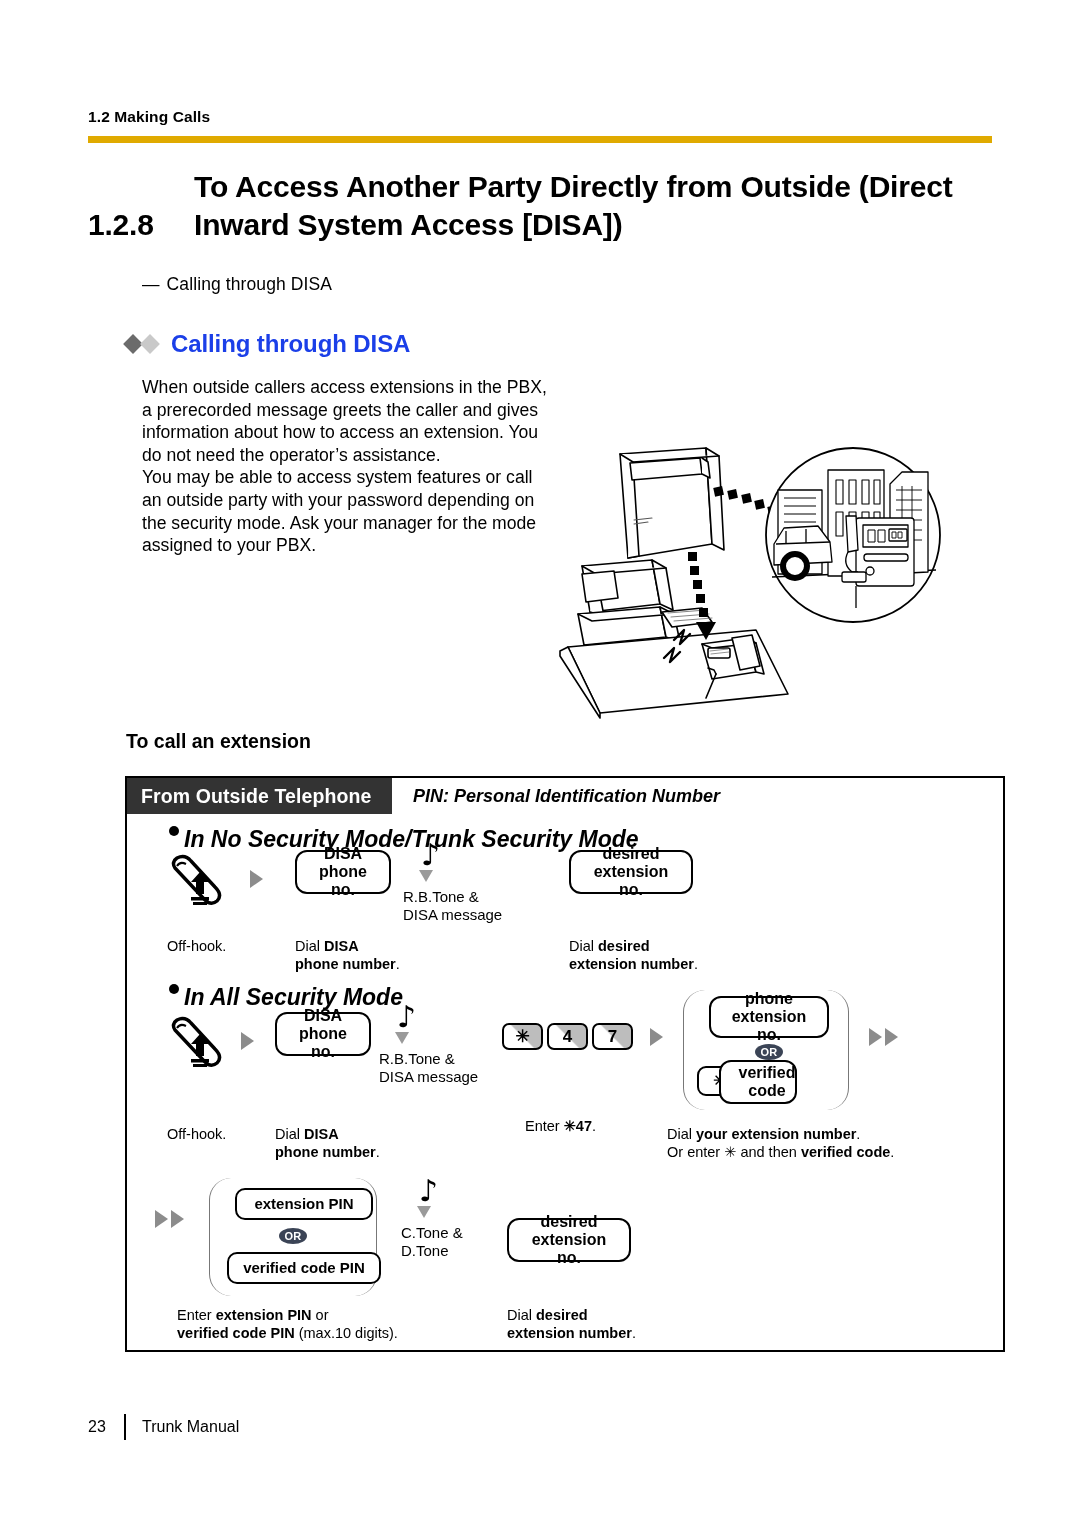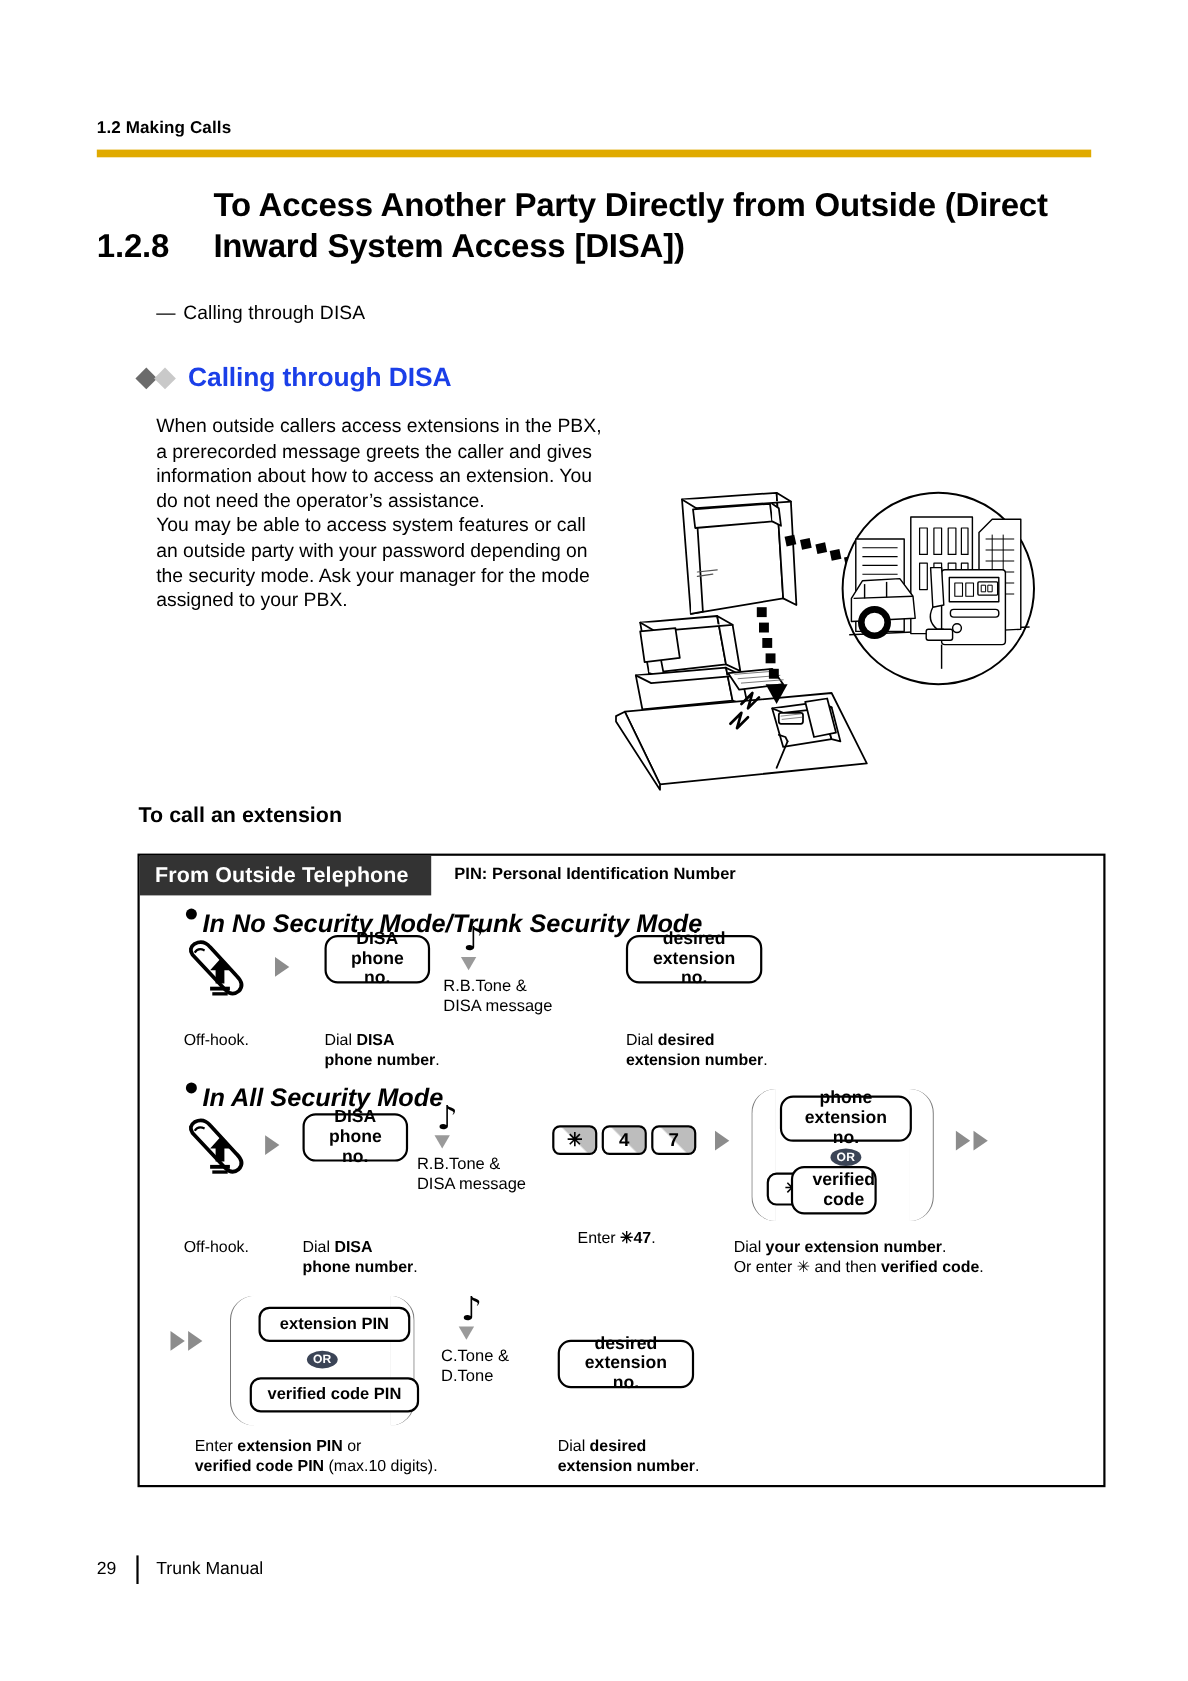--- a/index.html
+++ b/index.html
@@ -137,22 +137,23 @@
     display: flex;
     align-items: center;
     padding-left: 14px;
     box-sizing: border-box;
     letter-spacing: 0.1px;
   }
   .pin-note {
     position: absolute;
     left: 286px;
     top: 8px;
-    font-size: 15px;
-    font-weight: bold;
+    font-size: 18px;
+    font-weight: bold;
+    font-style: italic;
   }
 
   .mode-head {
     position: absolute;
     font-size: 23px;
     font-weight: bold;
     font-style: italic;
     display: flex;
     align-items: flex-start;
   }
@@ -614,16 +615,16 @@
     <div><b>verified code PIN</b><span> (max.10 digits).</span></div>
   </div>
   <div class="cap" style="left:380px; top:528px;">
     <div><span>Dial </span><b>desired</b></div>
     <div><b>extension number</b><span>.</span></div>
   </div>
 
 </div>
 
 <div class="footer">
-  <span class="pg">29</span>
+  <span class="pg">23</span>
   <span class="sep"></span>
   <span>Trunk Manual</span>
 </div>
 
 </body></html>

